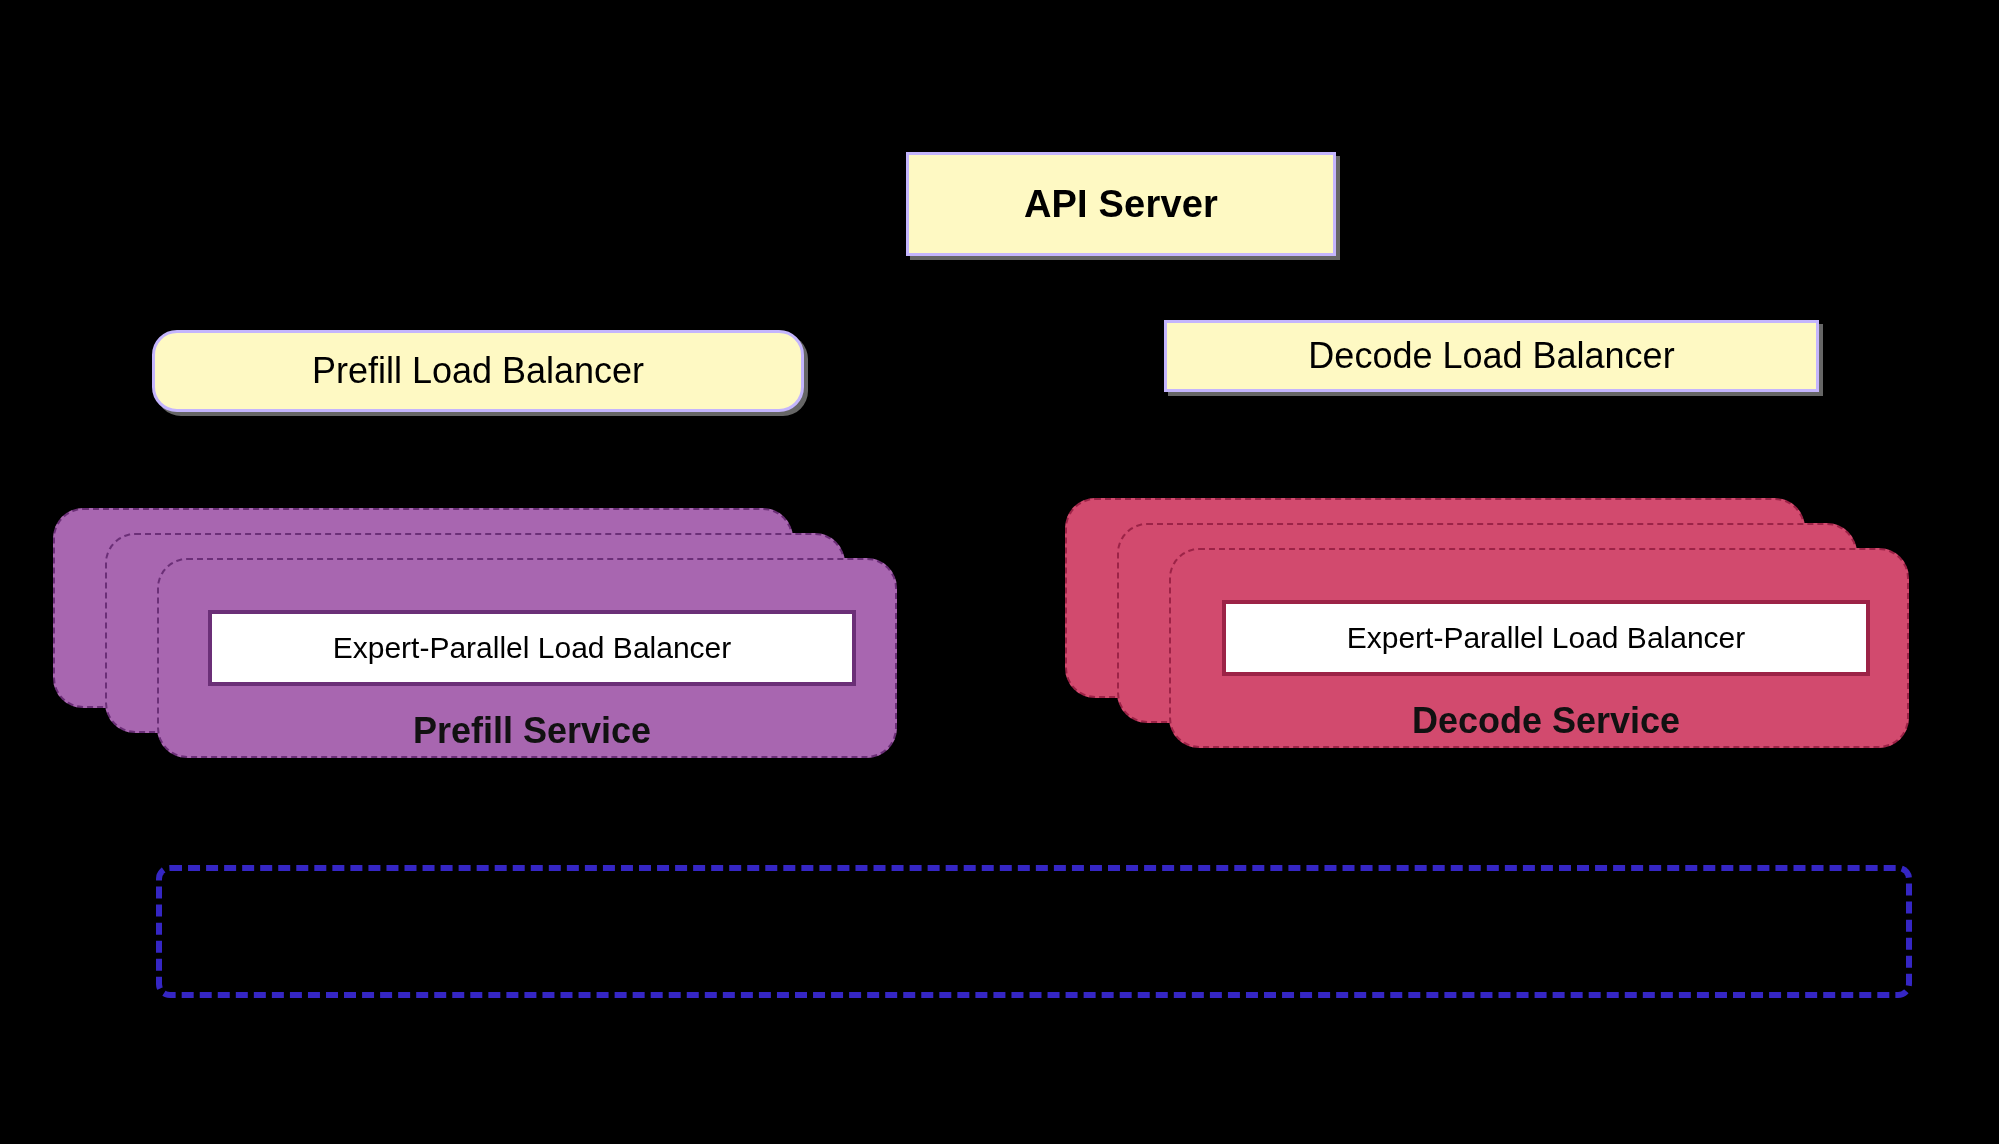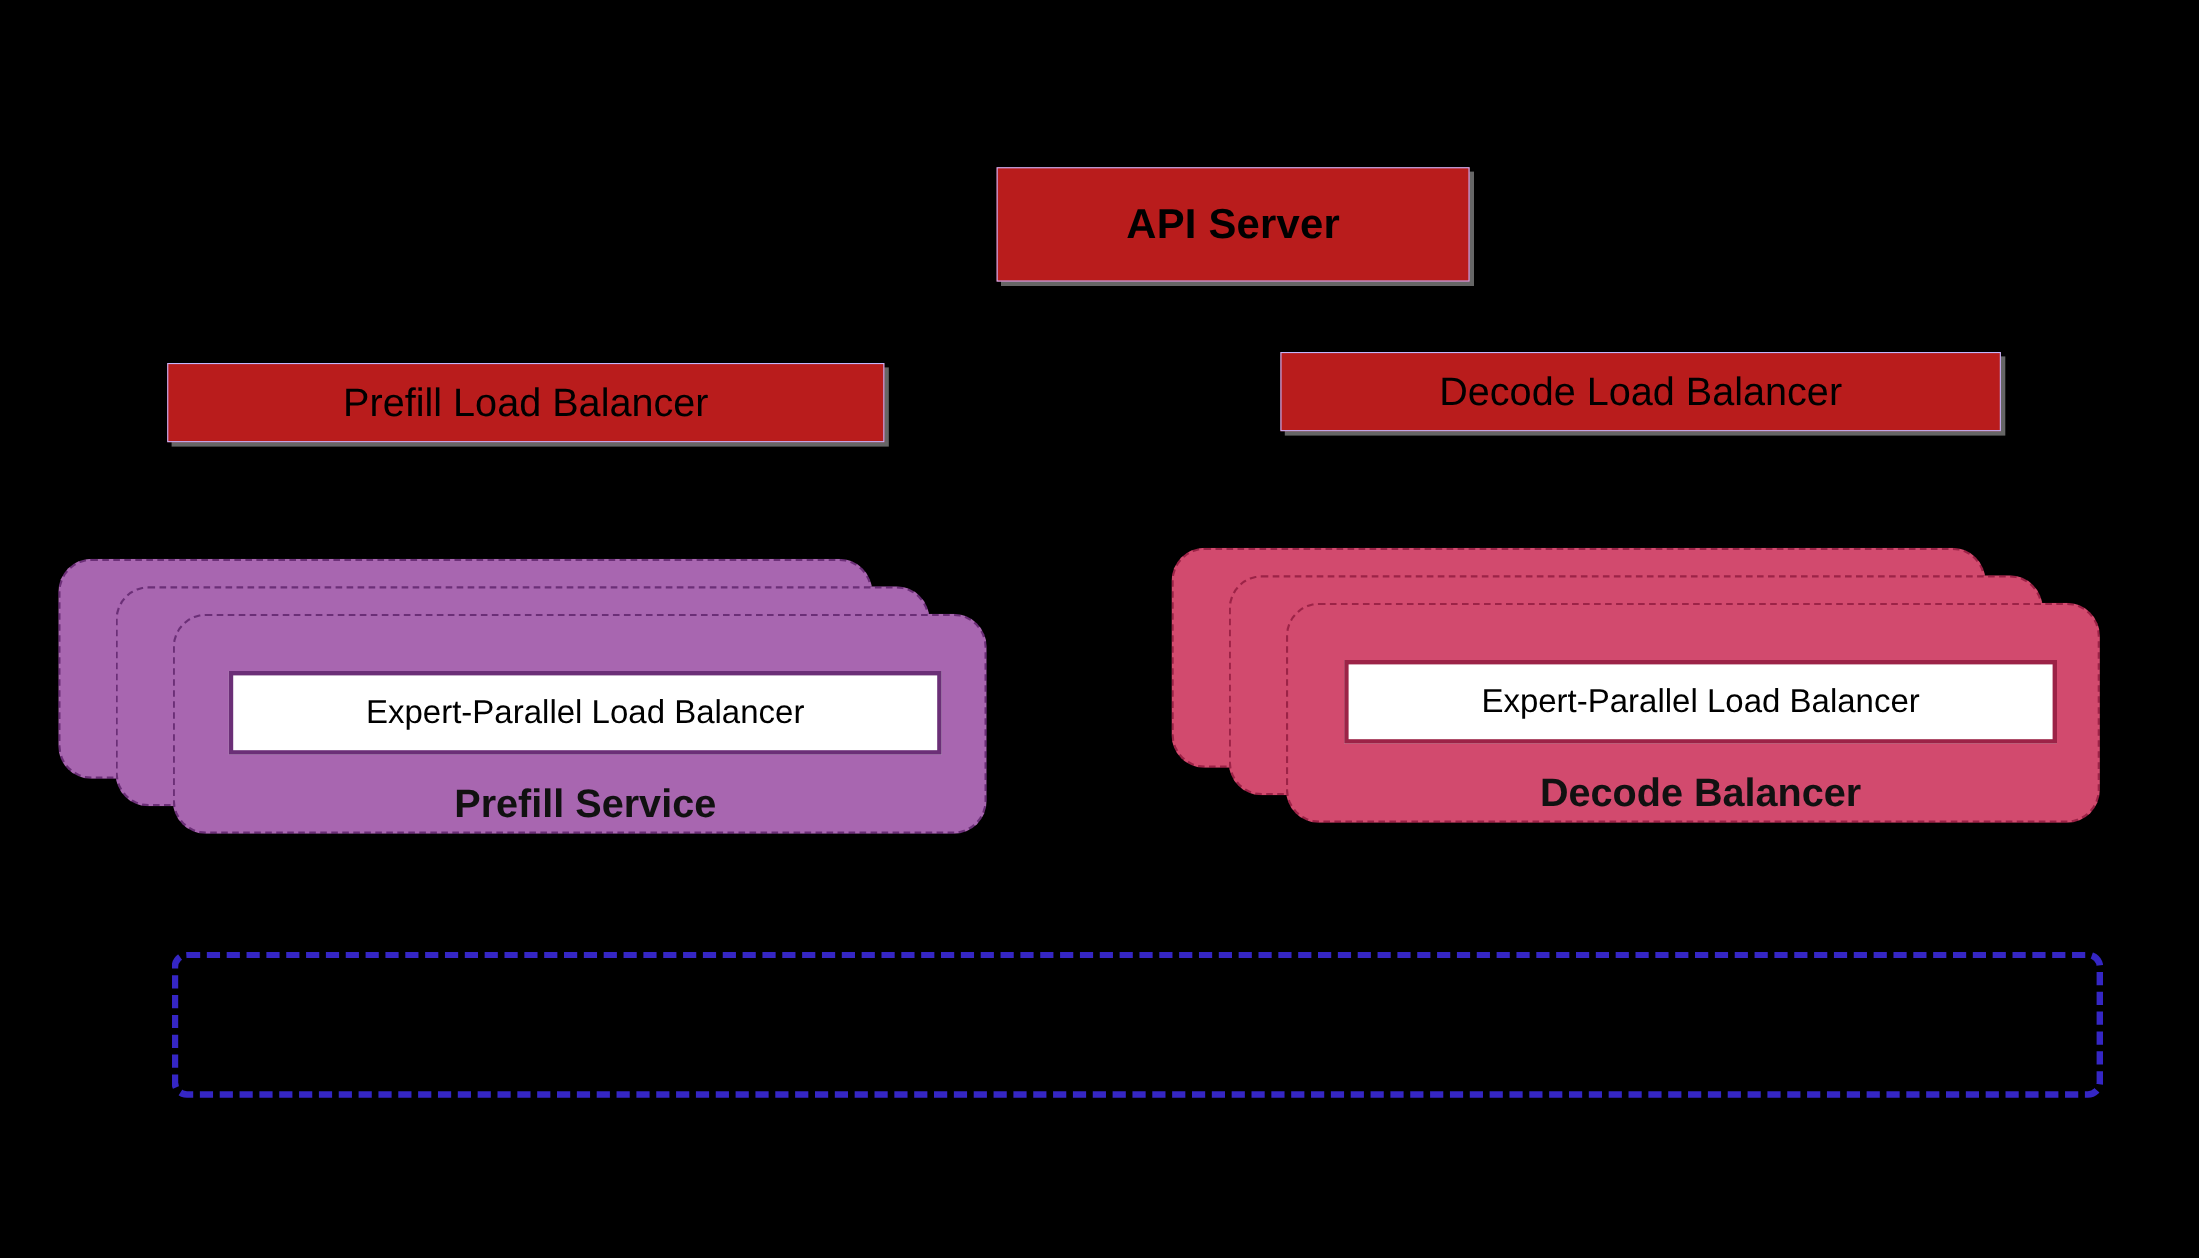--- a/index.html
+++ b/index.html
@@ -14,39 +14,39 @@
     position: relative;
     width: 1999px;
     height: 1144px;
     background: #000000;
     overflow: hidden;
   }
 
   
   .wbox {
     position: absolute;
-    background: #b91c1c;
-    border: 1px solid #c4b5fd;
+    background: #fef9c3;
+    border: 3px solid #c4b5fd;
     box-shadow: 4px 4px 0 0 rgba(120,120,120,0.85);
     display: flex;
     align-items: center;
     justify-content: center;
     box-sizing: border-box;
     color: #000000;
     white-space: nowrap;
   }
   .wbox span { display: block; }
 
   #api-server-box {
     left: 906px; top: 152px; width: 430px; height: 104px;
     font-size: 38px; font-weight: 700; letter-spacing: 0.2px;
   }
   #prefill-lb-box {
-    left: 152px; top: 330px; width: 652px; height: 72px;
-    font-size: 36px; font-weight: 400;
+    left: 152px; top: 330px; width: 652px; height: 82px;
+    font-size: 36px; font-weight: 400; border-radius: 25px;
   }
   #decode-lb-box {
     left: 1164px; top: 320px; width: 655px; height: 72px;
     font-size: 36px; font-weight: 400;
   }
 
   
   .stack { position: absolute; }
   .card {
     position: absolute;
@@ -169,21 +169,21 @@
   </div>
 
   <div class="eplb" id="prefill-eplb">
     <span>Expert-Parallel Load Balancer</span>
   </div>
   <div class="eplb" id="decode-eplb">
     <span>Expert-Parallel Load Balancer</span>
   </div>
 
   <div class="svc-label" id="prefill-service-label">Prefill Service</div>
-  <div class="svc-label" id="decode-service-label">Decode Balancer</div>
+  <div class="svc-label" id="decode-service-label">Decode Service</div>
 
   <div class="wbox" id="api-server-box">
     <span>API Server</span>
   </div>
 
   <div class="wbox" id="prefill-lb-box">
     <span>Prefill Load Balancer</span>
   </div>
 
   <div class="wbox" id="decode-lb-box">

